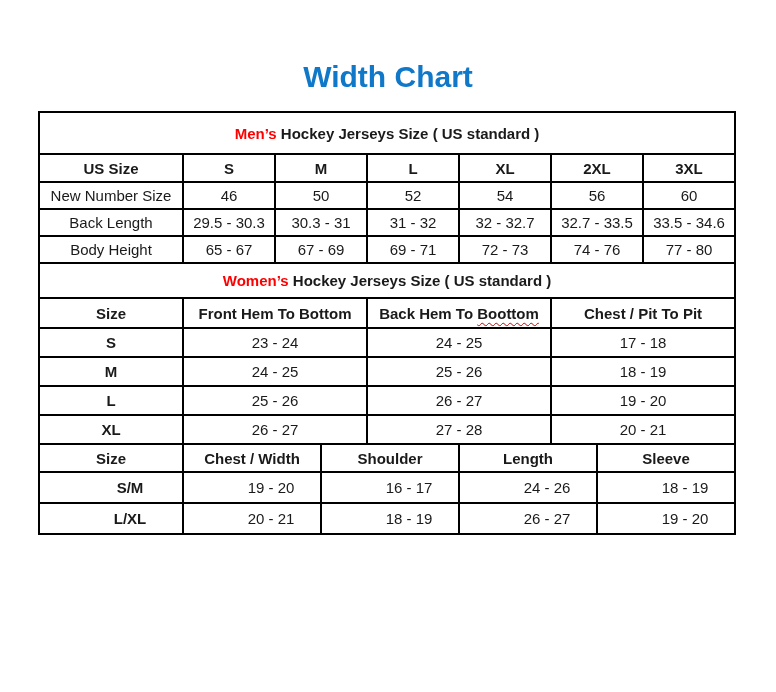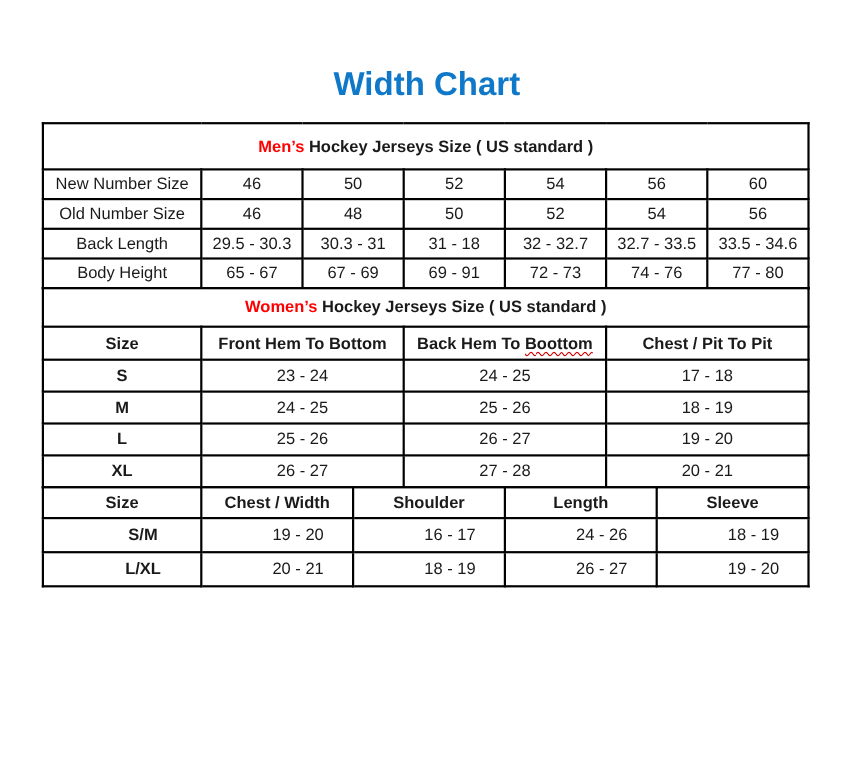--- a/index.html
+++ b/index.html
@@ -65,54 +65,54 @@
           <col style="width:92px">
           <col style="width:92px">
           <col style="width:92px">
           <col style="width:92px">
           <col style="width:92px">
       </colgroup>
       <thead>
           <tr>
             <th colspan="7" class="band"><span class="hl">Men’s</span> Hockey Jerseys Size ( US standard )</th>
           </tr>
+          <tr class="cols">
+            <th>US Size</th>
+            <th>S</th>
+            <th>M</th>
+            <th>L</th>
+            <th>XL</th>
+            <th>2XL</th>
+            <th>3XL</th>
+          </tr>
         </thead>
       <tbody>
           <tr>
             <td class="rowlabel">New Number Size</td>
             <td>46</td>
             <td>50</td>
             <td>52</td>
             <td>54</td>
             <td>56</td>
             <td>60</td>
           </tr>
           <tr>
-            <td class="rowlabel">Old Number Size</td>
-            <td>46</td>
-            <td>48</td>
-            <td>50</td>
-            <td>52</td>
-            <td>54</td>
-            <td>56</td>
-          </tr>
-          <tr>
             <td class="rowlabel">Back Length</td>
             <td>29.5 - 30.3</td>
             <td>30.3 - 31</td>
-            <td>31 - 18</td>
+            <td>31 - 32</td>
             <td>32 - 32.7</td>
             <td>32.7 - 33.5</td>
             <td>33.5 - 34.6</td>
           </tr>
           <tr>
             <td class="rowlabel">Body Height</td>
             <td>65 - 67</td>
             <td>67 - 69</td>
-            <td>69 - 91</td>
+            <td>69 - 71</td>
             <td>72 - 73</td>
             <td>74 - 76</td>
             <td>77 - 80</td>
           </tr>
         </tbody>
     </table>
 
     <table class="size-table t-womens">
       <colgroup>
         <col style="width:144px">

